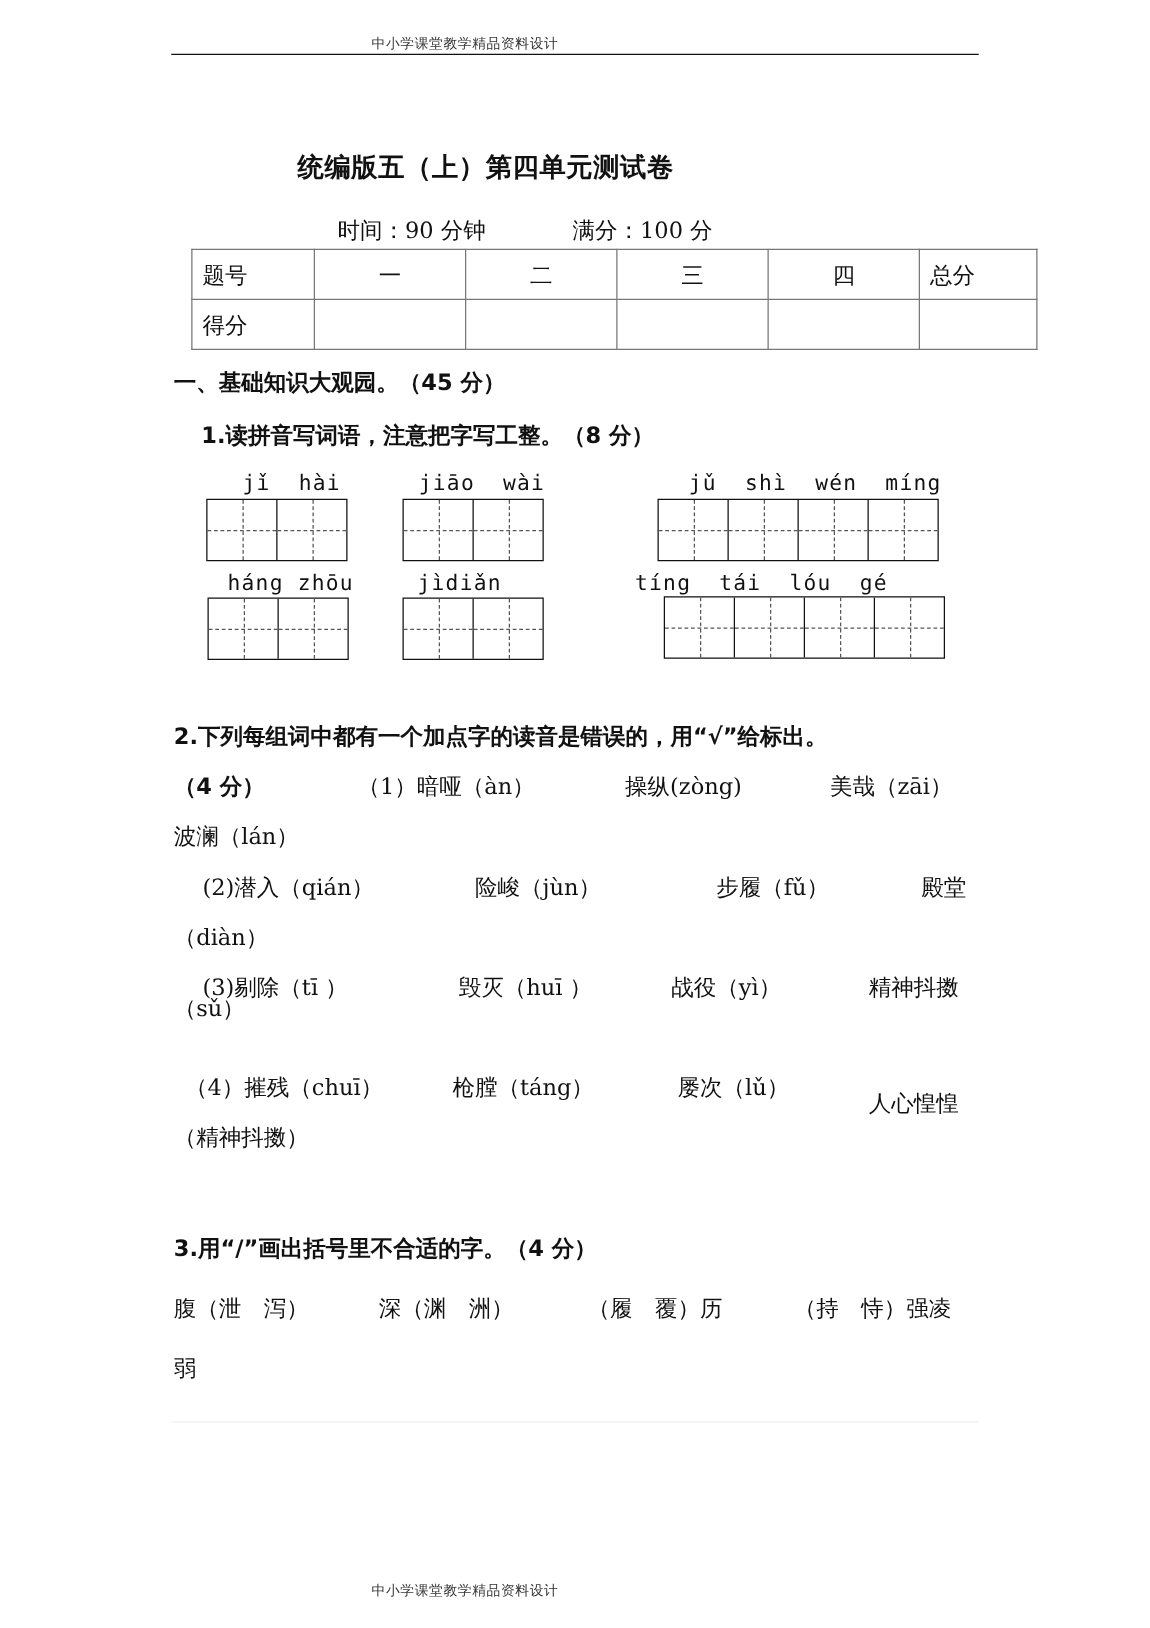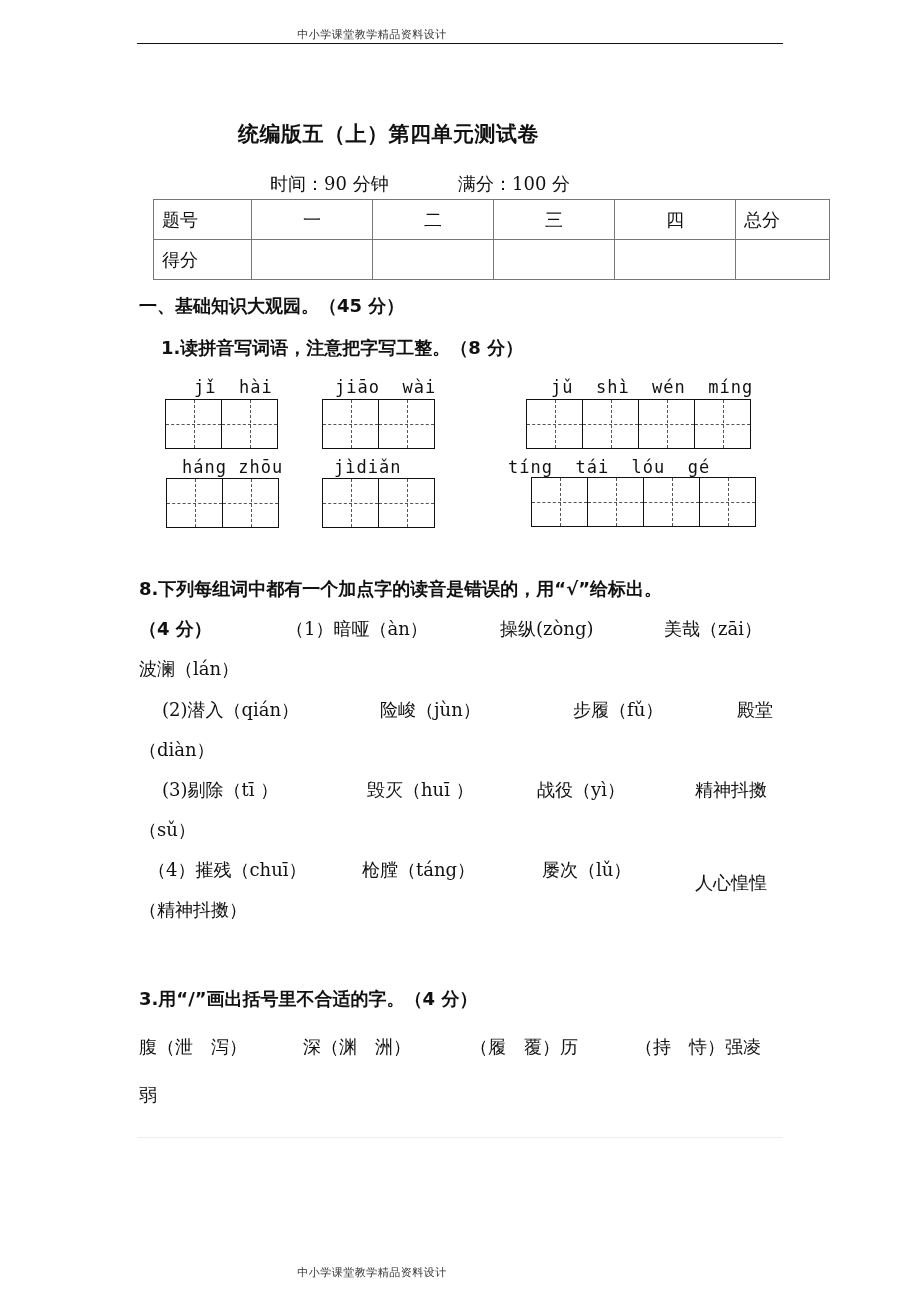--- a/index.html
+++ b/index.html
@@ -95,39 +95,39 @@
 </div>
 
 <div class="abs py" style="left:508px; top:457px;">tíng  tái  lóu  gé</div>
 <div class="grid" style="left:531px; top:477px;">
   <div class="cell"></div>
   <div class="cell"></div>
   <div class="cell"></div>
   <div class="cell"></div>
 </div>
 
-<div class="abs sec" style="left:139px; top:577px;">8.下列每组词中都有一个加点字的读音是错误的，用“√”给标出。</div>
+<div class="abs sec" style="left:139px; top:577px;">2.下列每组词中都有一个加点字的读音是错误的，用“√”给标出。</div>
 <div class="abs sec" style="left:139px; top:617px;">（4 分）</div>
 
 <div class="abs txt" style="left:286px; top:617px;">（1）暗哑（àn）</div>
 <div class="abs txt" style="left:500px; top:617px;">操纵(zòng)</div>
 <div class="abs txt" style="left:664px; top:617px;">美哉（zāi）</div>
 <div class="abs txt" style="left:139px; top:657px;">波澜（lán）</div>
 
 <div class="abs txt" style="left:162px; top:698px;">(2)潜入（qián）</div>
 <div class="abs txt" style="left:380px; top:698px;">险峻（jùn）</div>
 <div class="abs txt" style="left:573px; top:698px;">步履（fǔ）</div>
 <div class="abs txt" style="left:737px; top:698px;">殿堂</div>
 <div class="abs txt" style="left:139px; top:738px;">（diàn）</div>
 
 <div class="abs txt" style="left:162px; top:778px;">(3)剔除（tī ）</div>
 <div class="abs txt" style="left:367px; top:778px;">毁灭（huī ）</div>
 <div class="abs txt" style="left:537px; top:778px;">战役（yì）</div>
 <div class="abs txt" style="left:695px; top:778px;">精神抖擞</div>
-<div class="abs txt" style="left:139px; top:818px;">（sǔ）</div>
+<div class="abs txt" style="left:139px; top:795px;">（sǔ）</div>
 
 <div class="abs txt" style="left:148px; top:858px;">（4）摧残（chuī）</div>
 <div class="abs txt" style="left:362px; top:858px;">枪膛（táng）</div>
 <div class="abs txt" style="left:542px; top:858px;">屡次（lǔ）</div>
 <div class="abs txt" style="left:695px; top:858px;margin-top:13px;">人心惶惶</div>
 <div class="abs txt" style="left:139px; top:898px;">（精神抖擞）</div>
 
 <div class="abs sec" style="left:139px; top:987px;">3.用“/”画出括号里不合适的字。（4 分）</div>
 <div class="abs txt" style="left:139px; top:1035px;">腹（泄　泻）</div>
 <div class="abs txt" style="left:303px; top:1035px;">深（渊　洲）</div>

